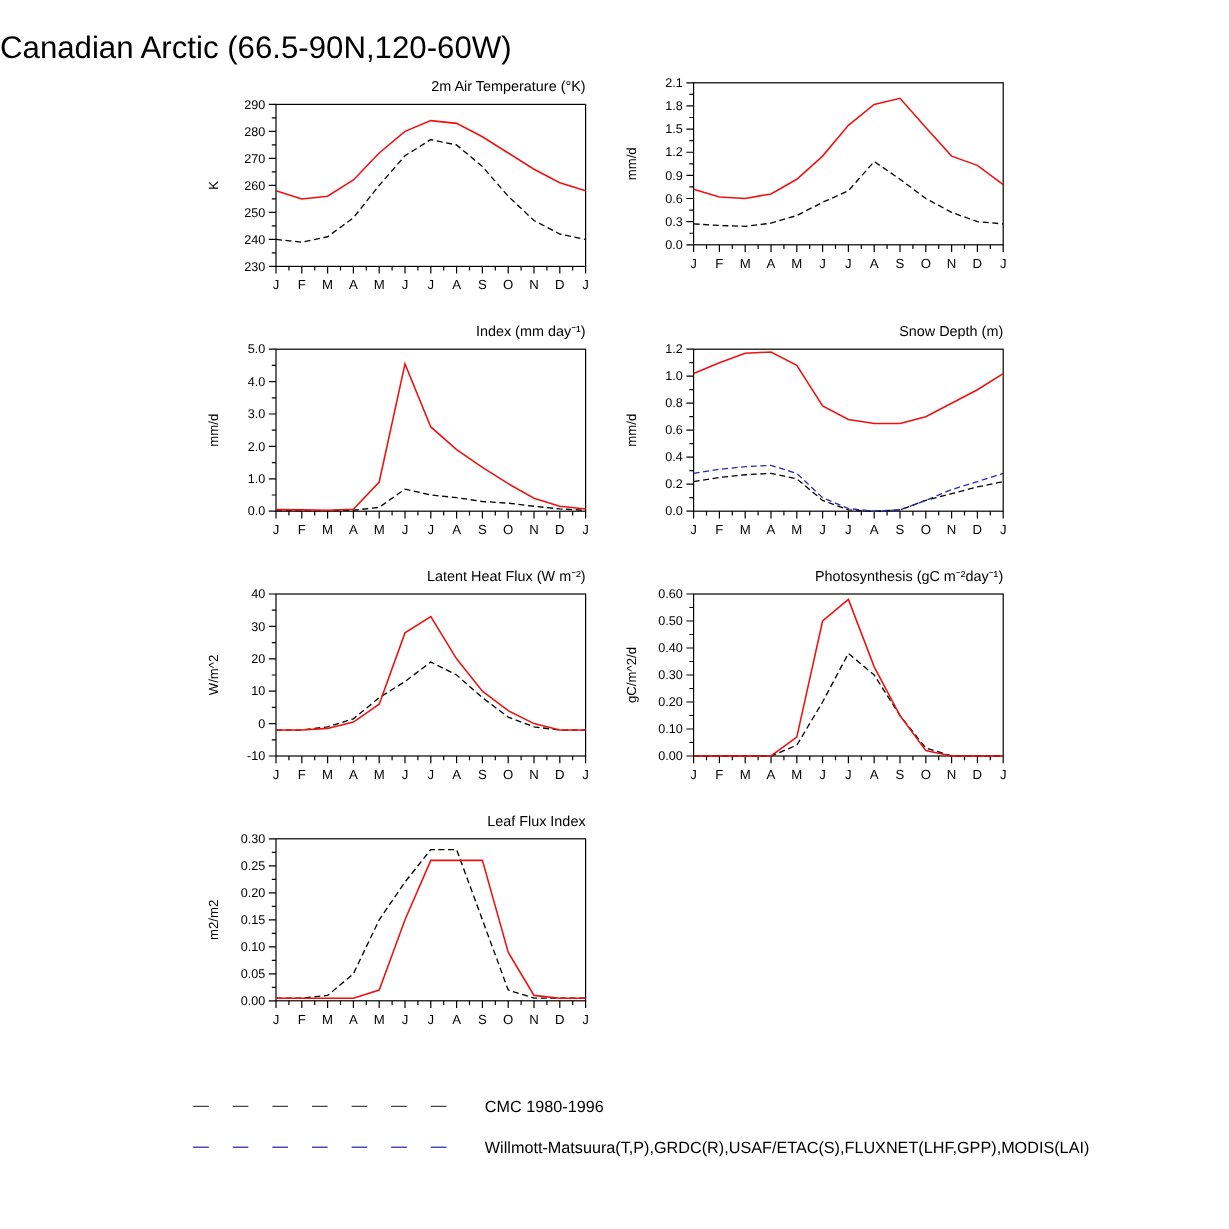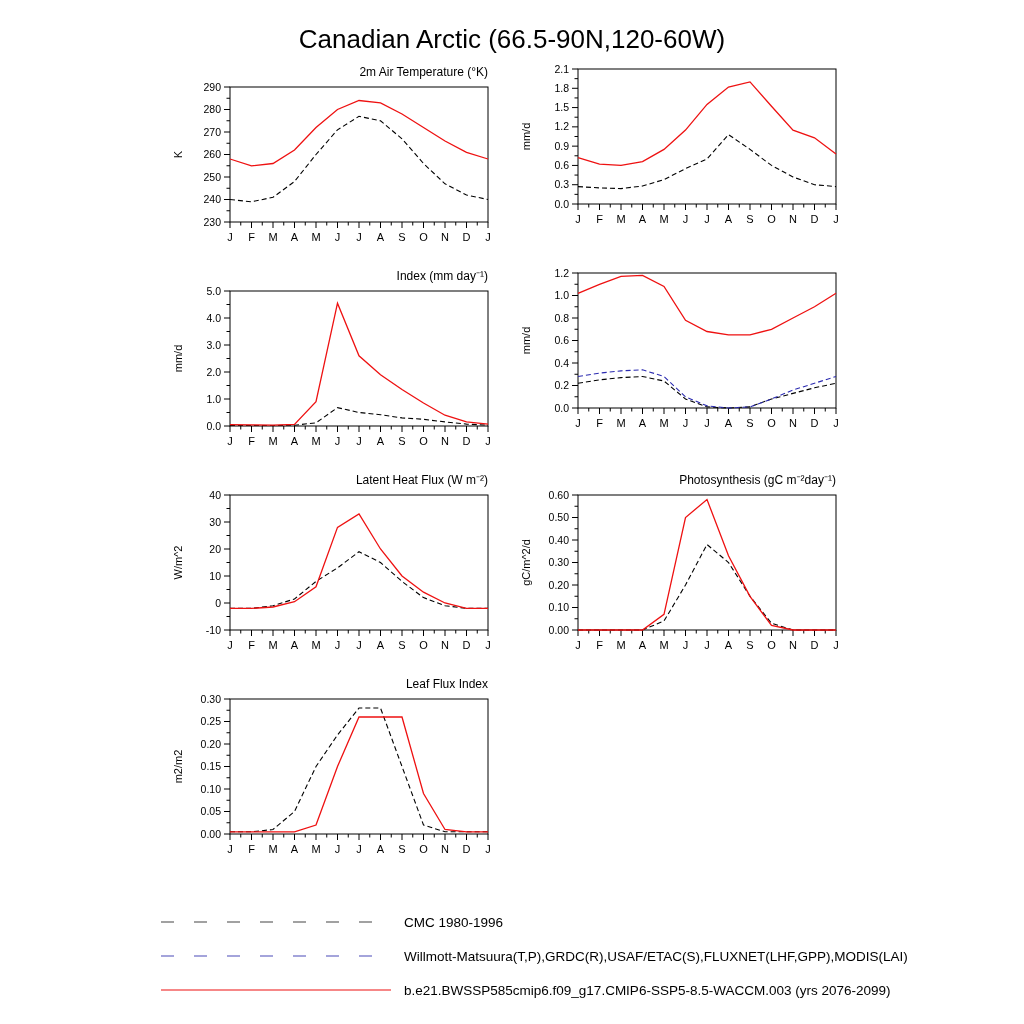--- a/index.html
+++ b/index.html
@@ -6,21 +6,21 @@
     margin: 0;
     padding: 0;
     width: 1024px;
     height: 1024px;
     background: #ffffff;
     font-family: "Liberation Sans", sans-serif;
     color: #000;
     overflow: hidden;
   }
   .figure-title {
-    text-align: center;
+    text-align: left;
     margin-top: 24px;
     font-size: 26px;
     font-weight: 500;
   }
   .charts {
     display: grid;
     grid-template-columns: 348px 348px;
     margin-left: 166px;
     margin-top: 8px;
   }
@@ -241,21 +241,21 @@
         <line x1="289.75" y1="141" x2="289.75" y2="144.5" stroke="#000" stroke-width="1"></line>
         <line x1="300.5" y1="141" x2="300.5" y2="147" stroke="#000" stroke-width="1"></line>
         <text x="300.5" y="160" text-anchor="middle" font-size="11">D</text>
         <line x1="311.25" y1="141" x2="311.25" y2="144.5" stroke="#000" stroke-width="1"></line>
         <line x1="322" y1="141" x2="322" y2="147" stroke="#000" stroke-width="1"></line>
         <text x="322" y="160" text-anchor="middle" font-size="11">J</text>
         <text x="16" y="73.5" text-anchor="middle" font-size="11" transform="rotate(-90 16 73.5)">mm/d</text>
         <polyline points="64.0,140.5 85.5,140.5 107.0,140.5 128.5,140.2 150.0,137.8 171.5,122.6 193.0,127.5 214.5,129.7 236.0,132.9 257.5,134.3 279.0,136.9 300.5,139.1 322.0,140.2" fill="none" stroke="#000000" stroke-width="1.1" stroke-dasharray="5,3"></polyline>
         <polyline points="64.0,139.7 85.5,139.9 107.0,140.2 128.5,139.4 150.0,116.7 171.5,18.2 193.0,70.8 214.5,89.7 236.0,104.5 257.5,118.0 279.0,130.2 300.5,136.9 322.0,139.1" fill="none" stroke="#ee1111" stroke-width="1.3"></polyline>
       </svg></div>
-  <div class="panel"><svg width="330" height="168">
+  <div class="panel"><div class="ptitle">Snow Depth (m)</div><svg width="330" height="168">
         <rect x="64" y="6" width="258" height="135" fill="none" stroke="#000" stroke-width="1"></rect>
         <line x1="64" y1="141" x2="58" y2="141" stroke="#000" stroke-width="1"></line>
         <text x="55" y="144.5" text-anchor="end" font-size="10.5">0.0</text>
         <line x1="64" y1="129.75" x2="60.5" y2="129.75" stroke="#000" stroke-width="1"></line>
         <line x1="64" y1="118.5" x2="58" y2="118.5" stroke="#000" stroke-width="1"></line>
         <text x="55" y="122" text-anchor="end" font-size="10.5">0.2</text>
         <line x1="64" y1="107.25" x2="60.5" y2="107.25" stroke="#000" stroke-width="1"></line>
         <line x1="64" y1="96" x2="58" y2="96" stroke="#000" stroke-width="1"></line>
         <text x="55" y="99.5" text-anchor="end" font-size="10.5">0.4</text>
         <line x1="64" y1="84.75" x2="60.5" y2="84.75" stroke="#000" stroke-width="1"></line>
@@ -510,19 +510,13 @@
       <line x1="1" y1="3" x2="231" y2="3" stroke-width="1.2" stroke="#444444" stroke-dasharray="13,20"></line>
     </svg>
     <span class="legend-label">CMC 1980-1996</span>
   </div>
   <div class="legend-row">
     <svg class="legend-sample" width="232" height="6">
       <line x1="1" y1="3" x2="231" y2="3" stroke-width="1.2" stroke="#4a4ab8" stroke-dasharray="13,20"></line>
     </svg>
     <span class="legend-label">Willmott-Matsuura(T,P),GRDC(R),USAF/ETAC(S),FLUXNET(LHF,GPP),MODIS(LAI)</span>
   </div>
-  <div class="legend-row">
-    <svg class="legend-sample" width="232" height="6">
-      <line x1="1" y1="3" x2="231" y2="3" stroke-width="1.2" stroke="#ee1111"></line>
-    </svg>
-    <span class="legend-label">b.e21.BWSSP585cmip6.f09_g17.CMIP6-SSP5-8.5-WACCM.003 (yrs 2076-2099)</span>
-  </div>
 </div>
 
 </body></html>

